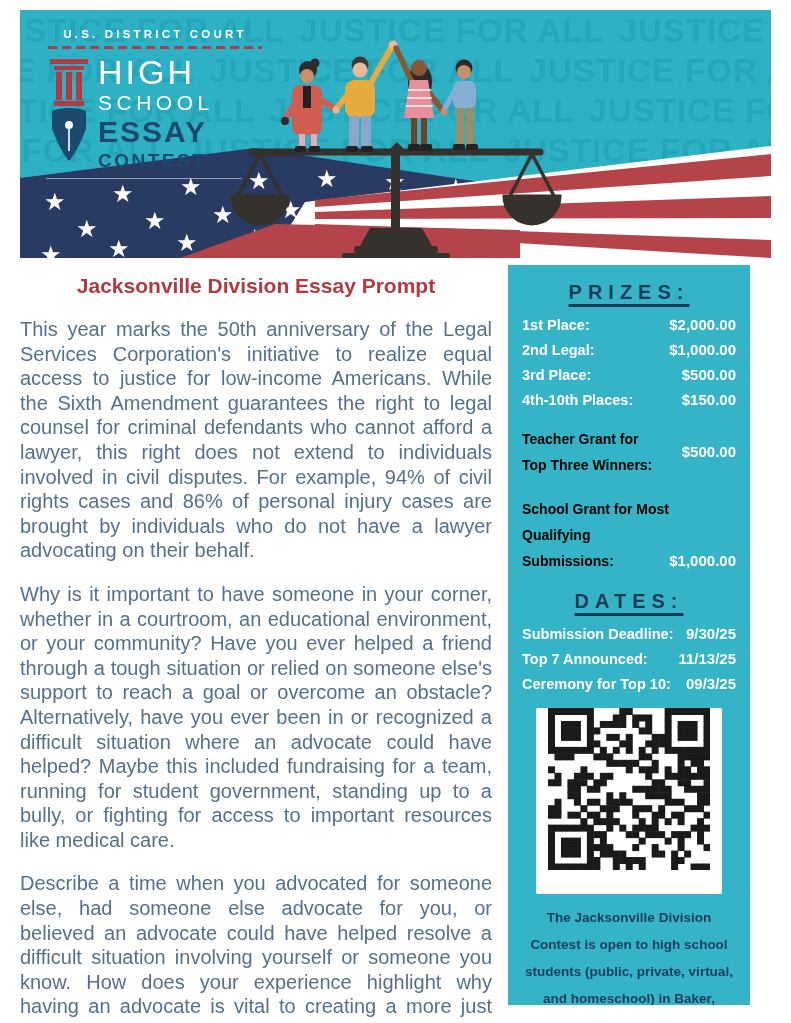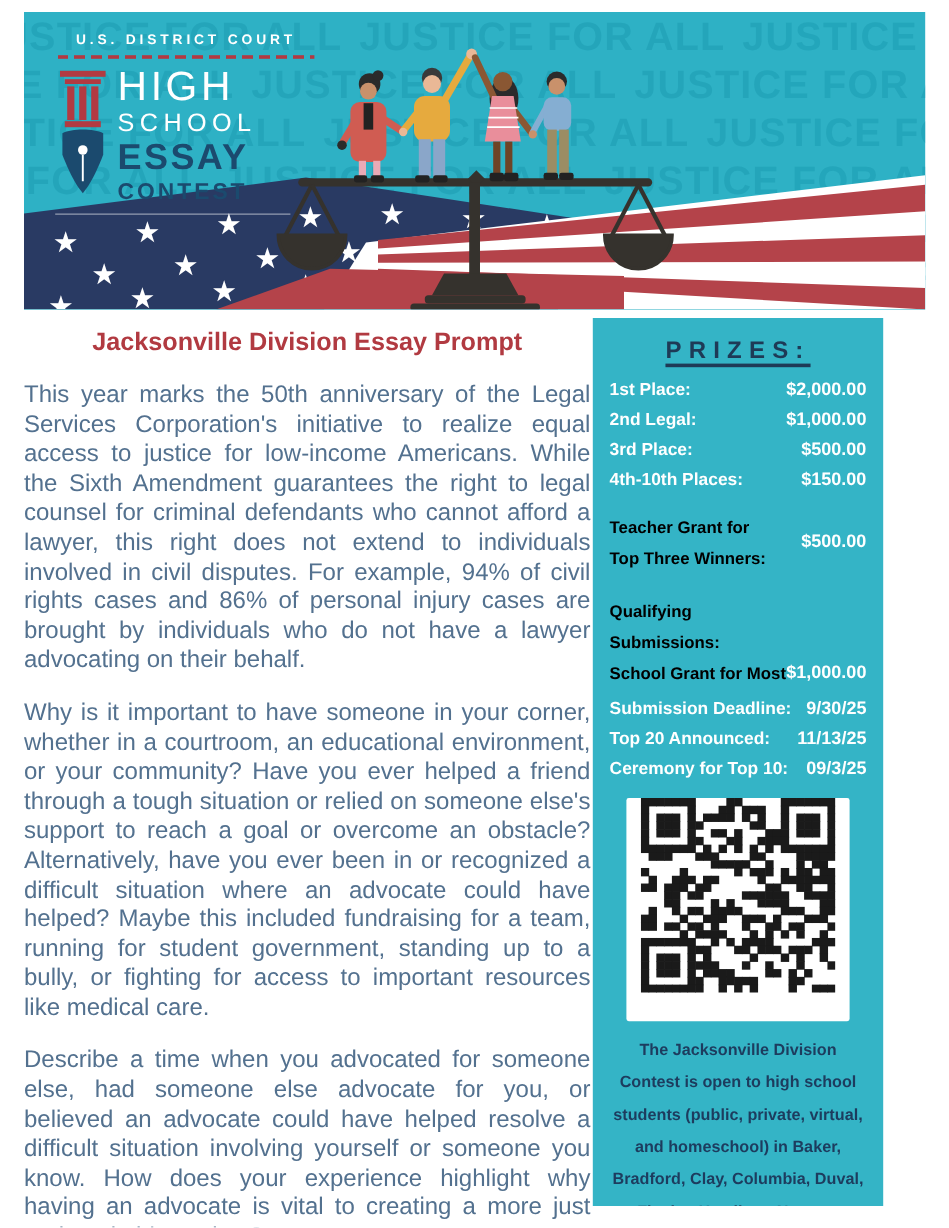--- a/index.html
+++ b/index.html
@@ -26,21 +26,21 @@
   .logo-underrule { width:196px; border-bottom:1px solid rgba(255,255,255,.5); margin-top:8px; }
 
   
   .content { position:absolute; left:20px; top:262px; width:472px; }
   .essay-title { color:#b13a41; font-size:21px; font-weight:bold; text-align:center; margin-top:12px; }
   .content p { color:#53718f; font-size:20px; line-height:24.6px; text-align:justify; margin-top:19px; }
   .sponsors-heading { color:#b13a41; font-size:21px; font-weight:bold; text-align:center; margin-top:32px; letter-spacing:.5px; }
   .logos-row { display:flex; justify-content:center; align-items:center; gap:72px; margin-top:18px; }
 
   
-  .sidebar { position:absolute; left:494px; top:265px; width:242px; height:740px; background:#34b4c6; padding:12px 14px; overflow:hidden; }
+  .sidebar { position:absolute; left:508px; top:265px; width:242px; height:740px; background:#34b4c6; padding:12px 14px; overflow:hidden; }
   .side-heading { color:#1e3a56; font-size:20px; font-weight:800; letter-spacing:6px; text-align:center;
     text-decoration:underline; text-decoration-thickness:2.5px; text-underline-offset:5px; margin:4px 0 12px 0; }
   .prize-row, .date-row { display:flex; justify-content:space-between; align-items:baseline; margin:8px 0; }
   .prize-row .lab, .date-row .lab { color:#ffffff; font-size:14.5px; font-weight:bold; }
   .prize-row .amt, .date-row .val { color:#ffffff; font-size:15px; font-weight:bold; }
   .grant-row { display:flex; justify-content:space-between; margin-top:18px; }
   .grant-row.center { align-items:center; }
   .grant-row.bottom { align-items:flex-end; }
   .grant-lines div { color:#000000; font-size:14px; font-weight:bold; line-height:26px; }
   .grant-amt { color:#ffffff; font-size:15px; font-weight:bold; line-height:26px; white-space:nowrap; }
@@ -310,33 +310,36 @@
     <div class="grant-row center">
       <div class="grant-lines">
         <div>Teacher Grant for</div>
         <div>Top Three Winners:</div>
       </div>
       <div class="grant-amt">$500.00</div>
     </div>
 
     <div class="grant-row bottom">
       <div class="grant-lines">
+        <div>School Grant for Most</div>
         <div>Qualifying Submissions:</div>
-        <div>School Grant for Most</div>
       </div>
       <div class="grant-amt">$1,000.00</div>
     </div>
 
+    <div class="dates-heading-wrap">
+      <div class="side-heading">DATES:</div>
+    </div>
 
     <div class="date-row">
       <span class="lab">Submission Deadline:</span>
       <span class="val">9/30/25</span>
     </div>
     <div class="date-row">
-      <span class="lab">Top 20 Announced:</span>
+      <span class="lab">Top 7 Announced:</span>
       <span class="val">11/13/25</span>
     </div>
     <div class="date-row">
       <span class="lab">Ceremony for Top 10:</span>
       <span class="val">09/3/25</span>
     </div>
 
     <div class="qr-box">
       <svg id="qr-svg" width="162" height="162" viewBox="0 0 162 162">
           <rect x="0.00" y="0.00" width="7" height="7" fill="#1a1a1a"></rect>

